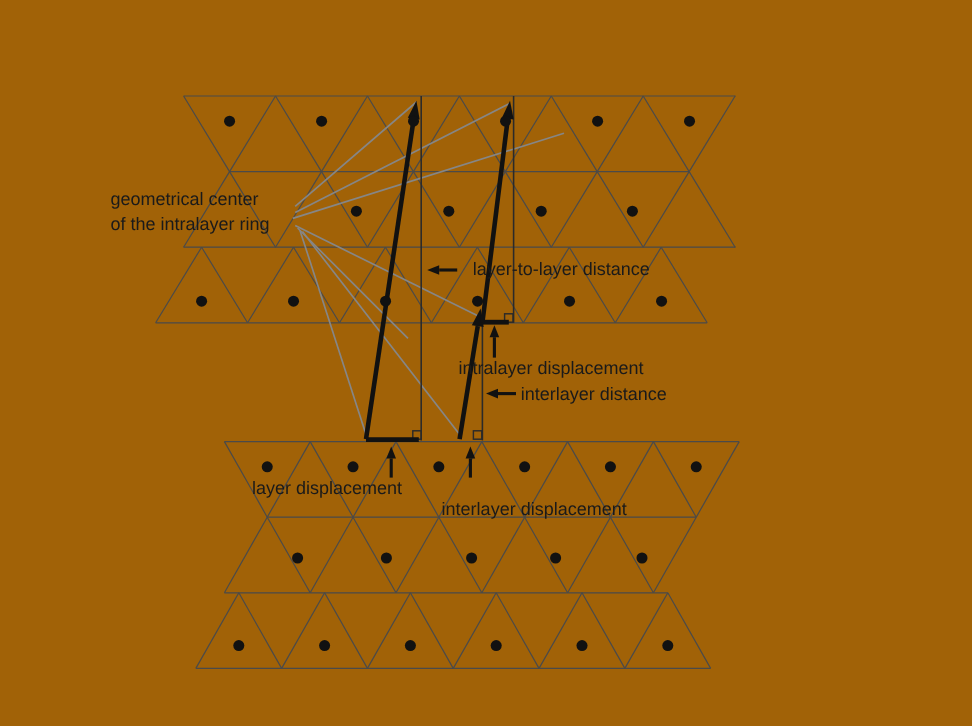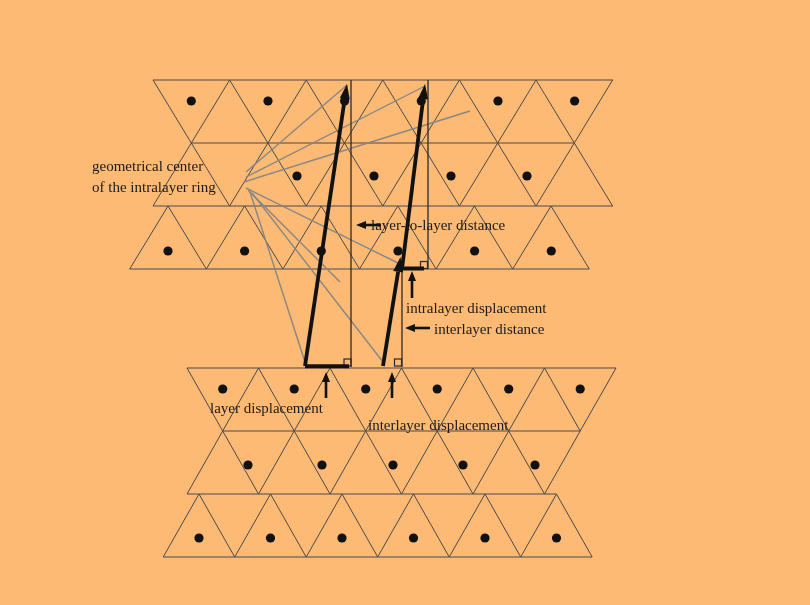--- a/index.html
+++ b/index.html
@@ -1,17 +1,17 @@
 <!DOCTYPE html>
 <html><head>
 <meta charset="utf-8">
 <style>
   html,body{margin:0;padding:0;background:#ffffff;}
-  #stage{position:relative;width:810px;height:605px;background:#fdba74;overflow:hidden;
-         font-family:Liberation Serif, serif;}
+  #stage{position:relative;width:810px;height:605px;background:#a16207;overflow:hidden;
+         font-family:Liberation Sans, sans-serif;}
   #diagram-svg{position:absolute;left:0;top:0;}
   .fig-label{position:absolute;font-size:15px;color:#1a1a1a;white-space:nowrap;line-height:20px;}
   .fig-label-block{position:absolute;font-size:15px;color:#1a1a1a;line-height:21px;}
 </style>
 </head>
 <body>
 
 <div id="stage">
   <svg id="diagram-svg" width="810" height="605" viewBox="0 0 810 605">
       <line x1="153" y1="80" x2="613" y2="80" stroke="#4a4a4a" stroke-width="1"></line>
@@ -157,18 +157,18 @@
       <circle cx="413.5" cy="538" r="4.6" fill="#111111"></circle>
       <circle cx="485" cy="538" r="4.6" fill="#111111"></circle>
       <circle cx="556.5" cy="538" r="4.6" fill="#111111"></circle>
     </svg>
 
   <div class="fig-label-block" id="center-label" style="left: 92px; top: 156px;">
     <div>geometrical center</div>
     <div>of the intralayer ring</div>
   </div>
 
-  <div class="fig-label" id="label-0" style="left: 371px; top: 215px;">layer-to-layer distance</div>
-  <div class="fig-label" id="label-1" style="left: 406px; top: 298px;">intralayer displacement</div>
+  <div class="fig-label" id="label-0" style="left: 394px; top: 215px;">layer-to-layer distance</div>
+  <div class="fig-label" id="label-1" style="left: 382px; top: 298px;">intralayer displacement</div>
   <div class="fig-label" id="label-2" style="left: 434px; top: 319px;">interlayer distance</div>
   <div class="fig-label" id="label-3" style="left: 210px; top: 398px;">layer displacement</div>
   <div class="fig-label" id="label-4" style="left: 368px; top: 398px; margin-top: 17px;">interlayer displacement</div>
 </div>
 
 </body></html>

